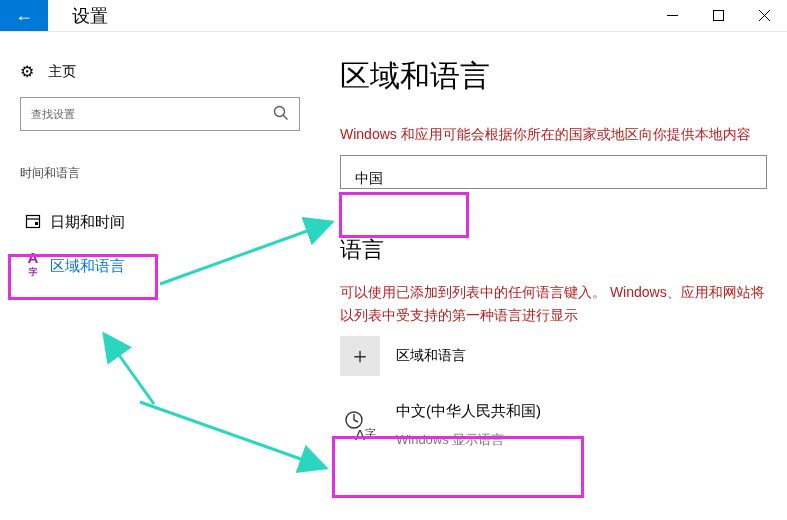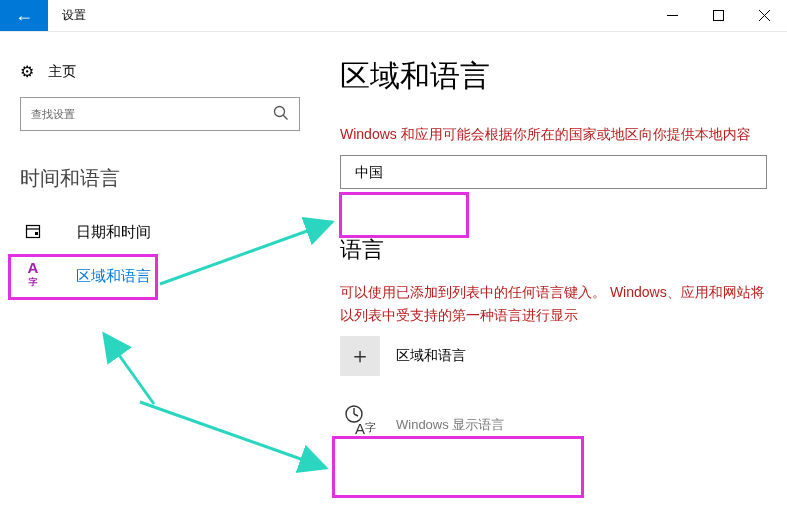--- a/index.html
+++ b/index.html
@@ -24,24 +24,24 @@
   .back-btn {
     width: 48px;
     background: #0078d7;
     color: #fff;
     display: flex;
     align-items: center;
     justify-content: center;
     font-size: 18px;
   }
   .title-txt {
-    padding-left: 14px;
+    padding-left: 24px;
     display: flex;
     align-items: center;
-    font-size: 12px;
+    font-size: 18px;
     flex: 1;
   }
   .win-controls {
     display: flex;
   }
   .win-btn {
     width: 46px;
     display: flex;
     align-items: center;
     justify-content: center;
@@ -77,46 +77,46 @@
     display:flex;
     align-items:center;
     padding: 0 10px;
     color:#666;
     margin-bottom: 34px;
   }
   .search-box .ph { flex:1; font-size:11px; }
   .search-box .sicon { font-size:14px; color:#333; }
 
   .nav-group-title {
-    font-size: 20px;
+    font-size: 12px;
     color:#444;
     margin-bottom: 18px;
   }
   .nav-item {
     display:flex;
     align-items:center;
-    gap: 34px;
+    gap: 8px;
     height: 44px;
     padding-left: 4px;
     font-size: 15px;
   }
   .nav-item .nicon { width:18px; text-align:center; font-size:15px; }
   .nav-item.active { color:#0078d7; }
 
   
   .h1 { font-size: 30px; font-weight: 400; margin-bottom: 26px; }
   .h2 { font-size: 22px; font-weight: 400; margin-bottom: 16px; }
   .p  { font-size: 14px; color:#b91c1c; line-height: 1.6; margin-bottom: 10px; }
 
   .dropdown {
     border:1px solid #888;
     height: 34px;
     display:flex;
-    align-items:flex-start;
-    padding: 8px 14px;
+    align-items:flex-end;
+    padding: 0 14px;
     margin-bottom: 46px;
     width: 100%;
     position:relative;
   }
 
   .add-lang {
     display:flex;
     align-items:center;
     gap: 16px;
     margin-bottom: 20px;
@@ -238,20 +238,21 @@
       <div class="lang-icon">
         <svg width="34" height="34" viewBox="0 0 34 34">
           <circle cx="11" cy="11" r="8" fill="none" stroke="#333" stroke-width="1.4"></circle>
           <line x1="11" y1="5" x2="11" y2="11" stroke="#333" stroke-width="1.4"></line>
           <line x1="11" y1="11" x2="15" y2="13" stroke="#333" stroke-width="1.4"></line>
           <text x="12" y="31" font-size="15" fill="#333" font-family="sans-serif">A</text>
           <text x="22" y="28" font-size="11" fill="#333" font-family="sans-serif">字</text>
         </svg>
       </div>
       <div class="lang-text">
+        <div class="t1">中文(中华人民共和国)</div>
         <div class="t2">Windows 显示语言</div>
       </div>
     </div>
   </div>
 </div>
 
 <div class="annot-box" style="left:8px; top:254px; width:150px; height:46px;"></div>
 <div class="annot-box" style="left:339px; top:192px; width:130px; height:46px;"></div>
 <div class="annot-box" style="left:332px; top:436px; width:252px; height:62px;"></div>
 

